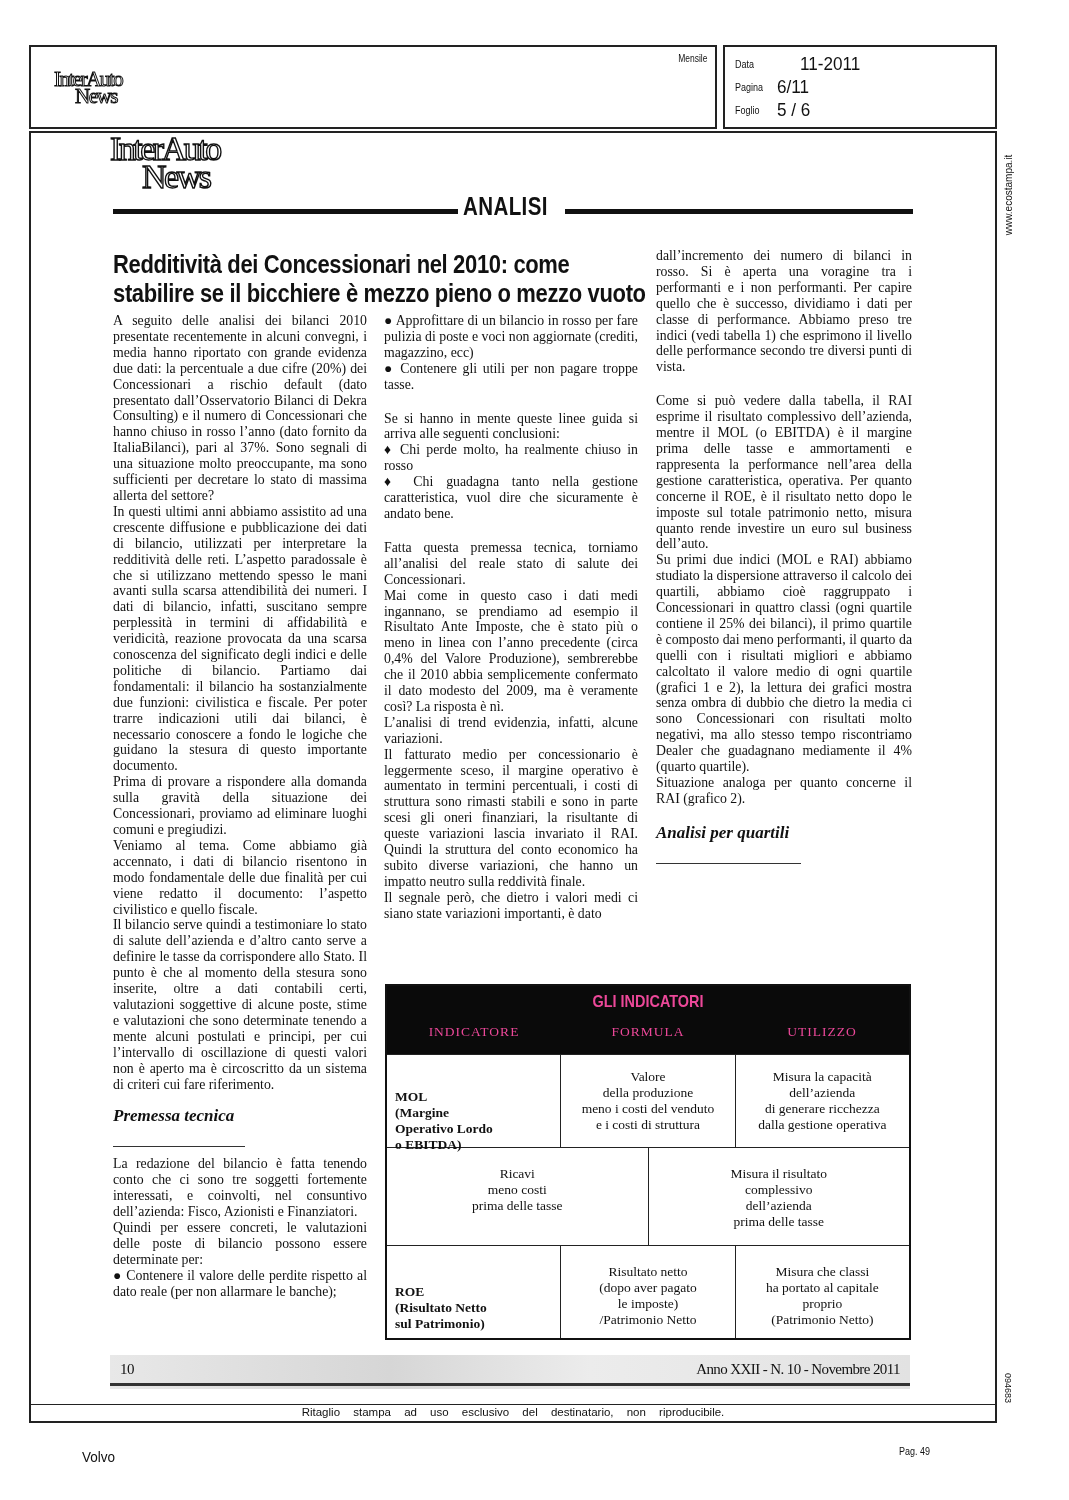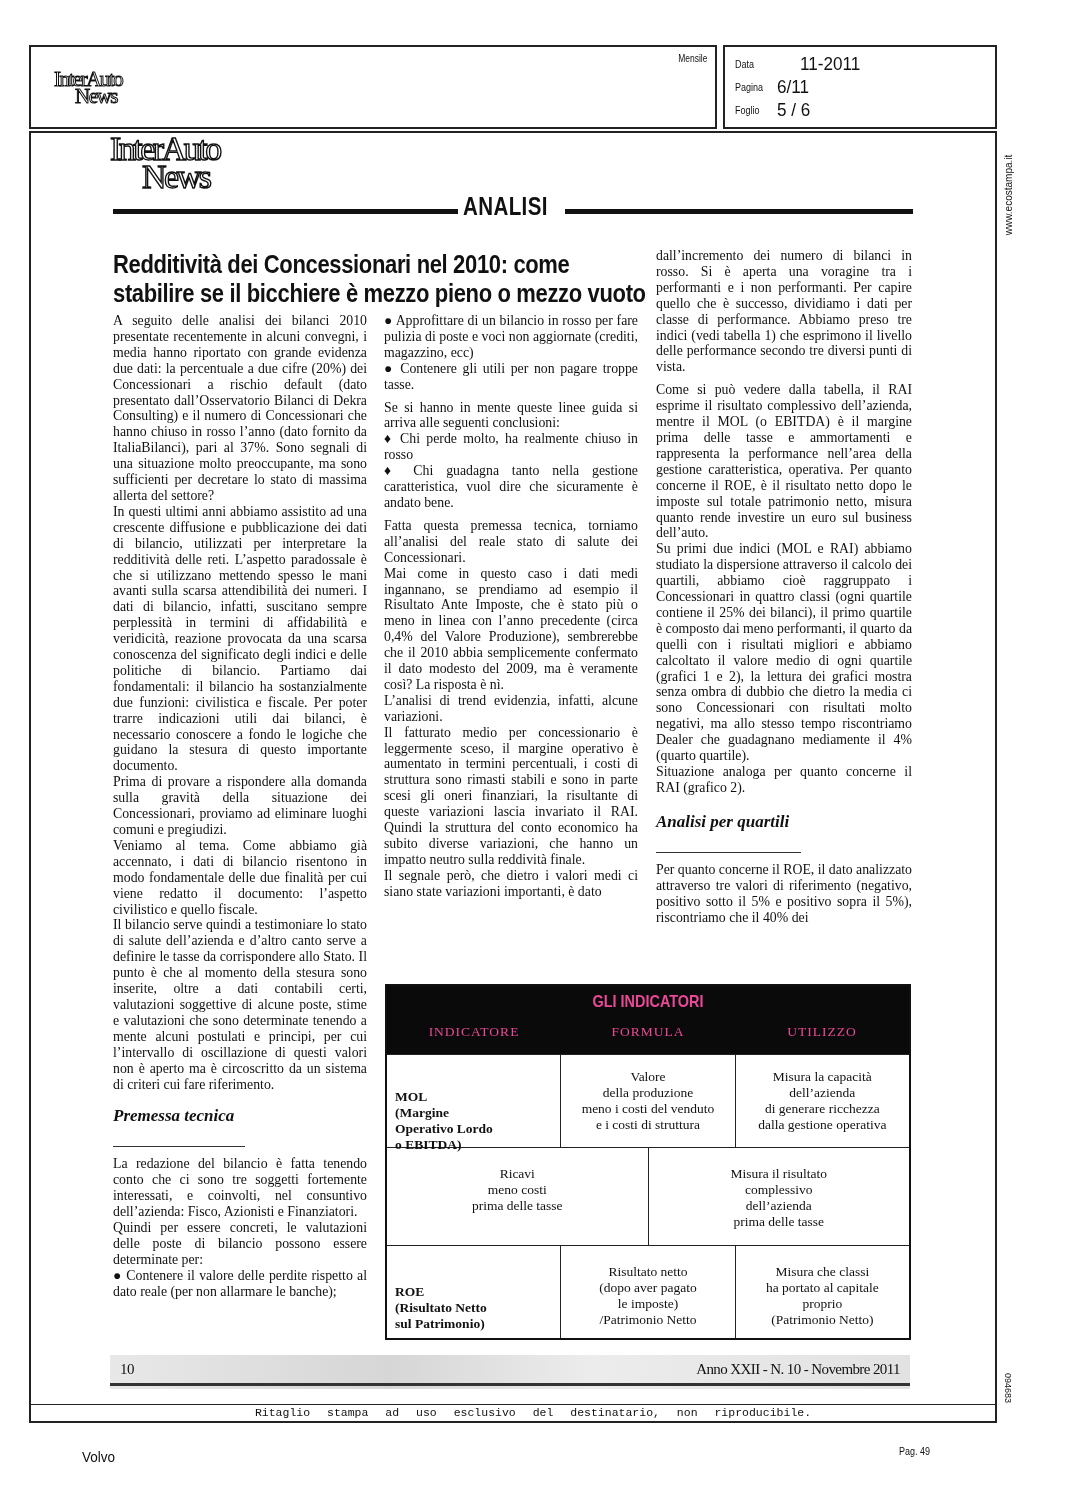--- a/index.html
+++ b/index.html
@@ -39,21 +39,21 @@
   .section-bar .rule-l { position: absolute; left: 0; top: 17px; width: 345px; height: 5px; background: #111; }
   .section-bar .rule-r { position: absolute; left: 452px; top: 17px; width: 348px; height: 5px; background: #111; }
   .section-bar .label { position: absolute; left: 350px; top: 0; font-family: "Liberation Sans", sans-serif; font-weight: bold; font-size: 25px; letter-spacing: 0.5px; transform: scaleX(0.82); transform-origin: left; }
 
   
   .headline { position: absolute; left: 113px; top: 250px; width: 540px; font-family: "Liberation Sans", sans-serif; font-weight: bold; font-size: 25px; line-height: 29px; letter-spacing: -0.4px; transform: scaleX(0.88); transform-origin: left; white-space: nowrap; }
 
   
   .col { position: absolute; font-size: 13.8px; line-height: 15.9px; text-align: justify; hyphens: none; }
   .col p { margin: 0; }
-  .col p.gap { margin-top: 7px; }
+  .col p.gap { margin-top: 18px; }
   .col1 { left: 113px; top: 313px; width: 254px; }
   .col2 { left: 384px; top: 313px; width: 254px; }
   .col3 { left: 656px; top: 248px; width: 256px; }
   .subhead { font-style: italic; font-weight: bold; font-size: 17px; line-height: 20px; padding-bottom: 20px; border-bottom: 1.5px solid #333; display: inline-block; margin-bottom: 9px; }
   .col1 .subhead { margin-top: 14px; width: 132px; }
   .col3 .subhead { margin-top: 16px; width: 145px; }
 
   
   .ind-table { position: absolute; left: 385px; top: 984px; width: 526px; border: 2px solid #111; border-collapse: collapse; font-family: "Liberation Serif", serif; }
   .ind-title { background: #0a0a0a; color: #ec4899; height: 68px; position: relative; }
@@ -71,21 +71,21 @@
   .ind-row.r2 .ind-cell { padding-top: 18px; }
   .ind-row.r3 .ind-cell { padding-top: 18px; }
 
   
   .mag-footer { position: absolute; left: 110px; top: 1355px; width: 800px; height: 34px; background: linear-gradient(90deg, #e8e8e8, #d6d6d6 35%, #ececec 60%, #e2e2e2); }
   .mag-footer .pageno { position: absolute; left: 10px; top: 6px; font-size: 15px; letter-spacing: -0.5px; }
   .mag-footer .issue { position: absolute; right: 10px; top: 6px; font-size: 15px; letter-spacing: -0.6px; }
   .mag-footer .rule { position: absolute; left: 0; right: 0; bottom: 3px; height: 3px; background: #333; }
 
   .clip-note-line { position: absolute; left: 29px; top: 1404px; width: 968px; border-top: 1.5px solid #222; }
-  .clip-note { position: absolute; left: 29px; top: 1406px; width: 968px; text-align: center; font-family: Liberation Mono, monospace; font-size: 11.5px; word-spacing: 10px; margin-left: 20px; }
+  .clip-note { position: absolute; left: 29px; top: 1406px; width: 968px; text-align: center; font-family: Liberation Sans, sans-serif; font-size: 11.5px; word-spacing: 10px; }
 
   .footer-brand { position: absolute; left: 82px; top: 1448px; font-family: "Liberation Sans", sans-serif; font-size: 15px; transform: scaleX(0.9); transform-origin: left; }
   .footer-page { position: absolute; left: 899px; top: 1446px; font-family: "Liberation Sans", sans-serif; font-size: 10px; transform: scaleX(0.9); transform-origin: left; }
 </style>
 </head>
 <body>
 
 <div class="hdr-left">
   <div class="small-logo">
     <span class="logo-line1">InterAuto</span>
@@ -156,21 +156,20 @@
   <p>Il fatturato medio per concessionario è leggermente sceso, il margine operativo è aumentato in termini percentuali, i costi di struttura sono rimasti stabili e sono in parte scesi gli oneri finanziari, la risultante di queste variazioni lascia invariato il RAI. Quindi la struttura del conto economico ha subito diverse variazioni, che hanno un impatto neutro sulla reddività finale.</p>
   <p>Il segnale però, che dietro i valori medi ci siano state variazioni importanti, è dato</p>
 </div>
 
 <div class="col col3">
   <p>dall’incremento dei numero di bilanci in rosso. Si è aperta una voragine tra i performanti e i non performanti. Per capire quello che è successo, dividiamo i dati per classe di performance. Abbiamo preso tre indici (vedi tabella 1) che esprimono il livello delle performance secondo tre diversi punti di vista.</p>
   <p class="gap">Come si può vedere dalla tabella, il RAI esprime il risultato complessivo dell’azienda, mentre il MOL (o EBITDA) è il margine prima delle tasse e ammortamenti e rappresenta la performance nell’area della gestione caratteristica, operativa. Per quanto concerne il ROE, è il risultato netto dopo le imposte sul totale patrimonio netto, misura quanto rende investire un euro sul business dell’auto.</p>
   <p>Su primi due indici (MOL e RAI) abbiamo studiato la dispersione attraverso il calcolo dei quartili, abbiamo cioè raggruppato i Concessionari in quattro classi (ogni quartile contiene il 25% dei bilanci), il primo quartile è composto dai meno performanti, il quarto da quelli con i risultati migliori e abbiamo calcoltato il valore medio di ogni quartile (grafici 1 e 2), la lettura dei grafici mostra senza ombra di dubbio che dietro la media ci sono Concessionari con risultati molto negativi, ma allo stesso tempo riscontriamo Dealer che guadagnano mediamente il 4% (quarto quartile).</p>
   <p>Situazione analoga per quanto concerne il RAI (grafico 2).</p>
   <div class="subhead">Analisi per quartili</div>
-  <p>Per quanto concerne il ROE, il dato analizzato attraverso tre valori di riferimento (negativo, positivo sotto il 5% e positivo sopra il 5%), riscontriamo che il 40% dei</p>
 </div>
 
 <div class="ind-table">
   <div class="ind-title">
     <div class="ttl">GLI INDICATORI</div>
     <div class="ind-heads">
       <div>INDICATORE</div>
       <div>FORMULA</div>
       <div>UTILIZZO</div>
     </div>

